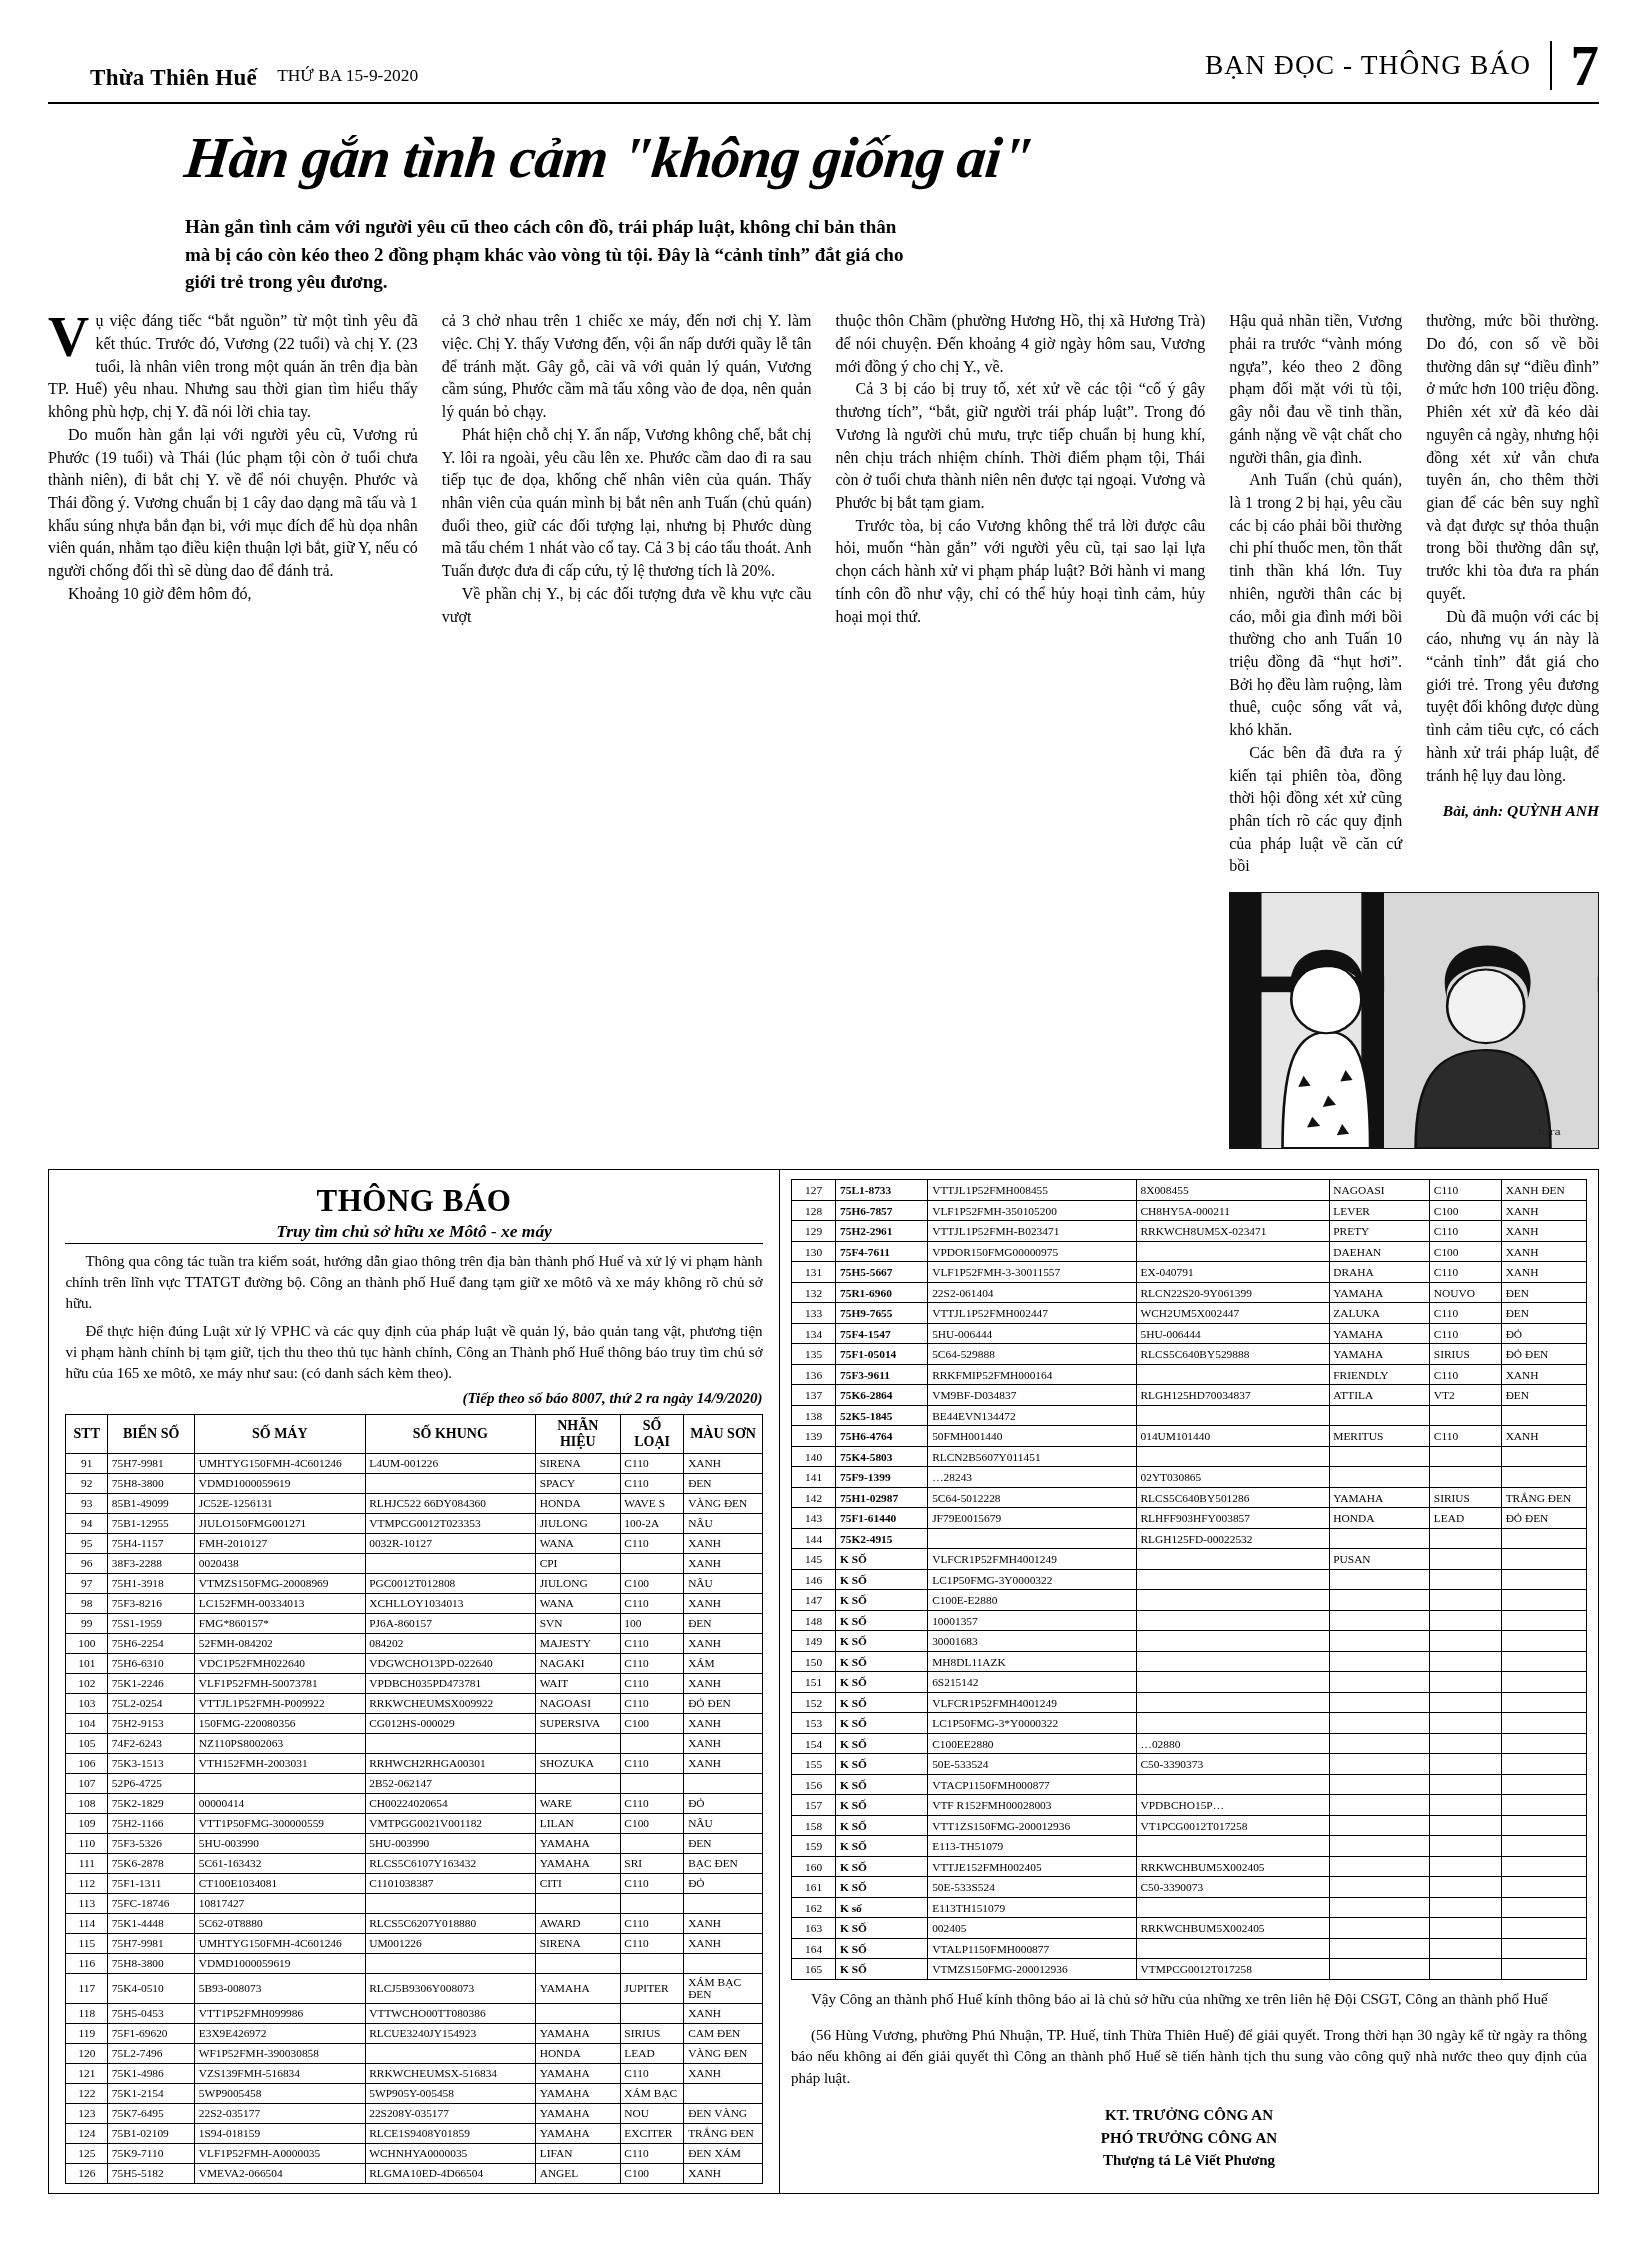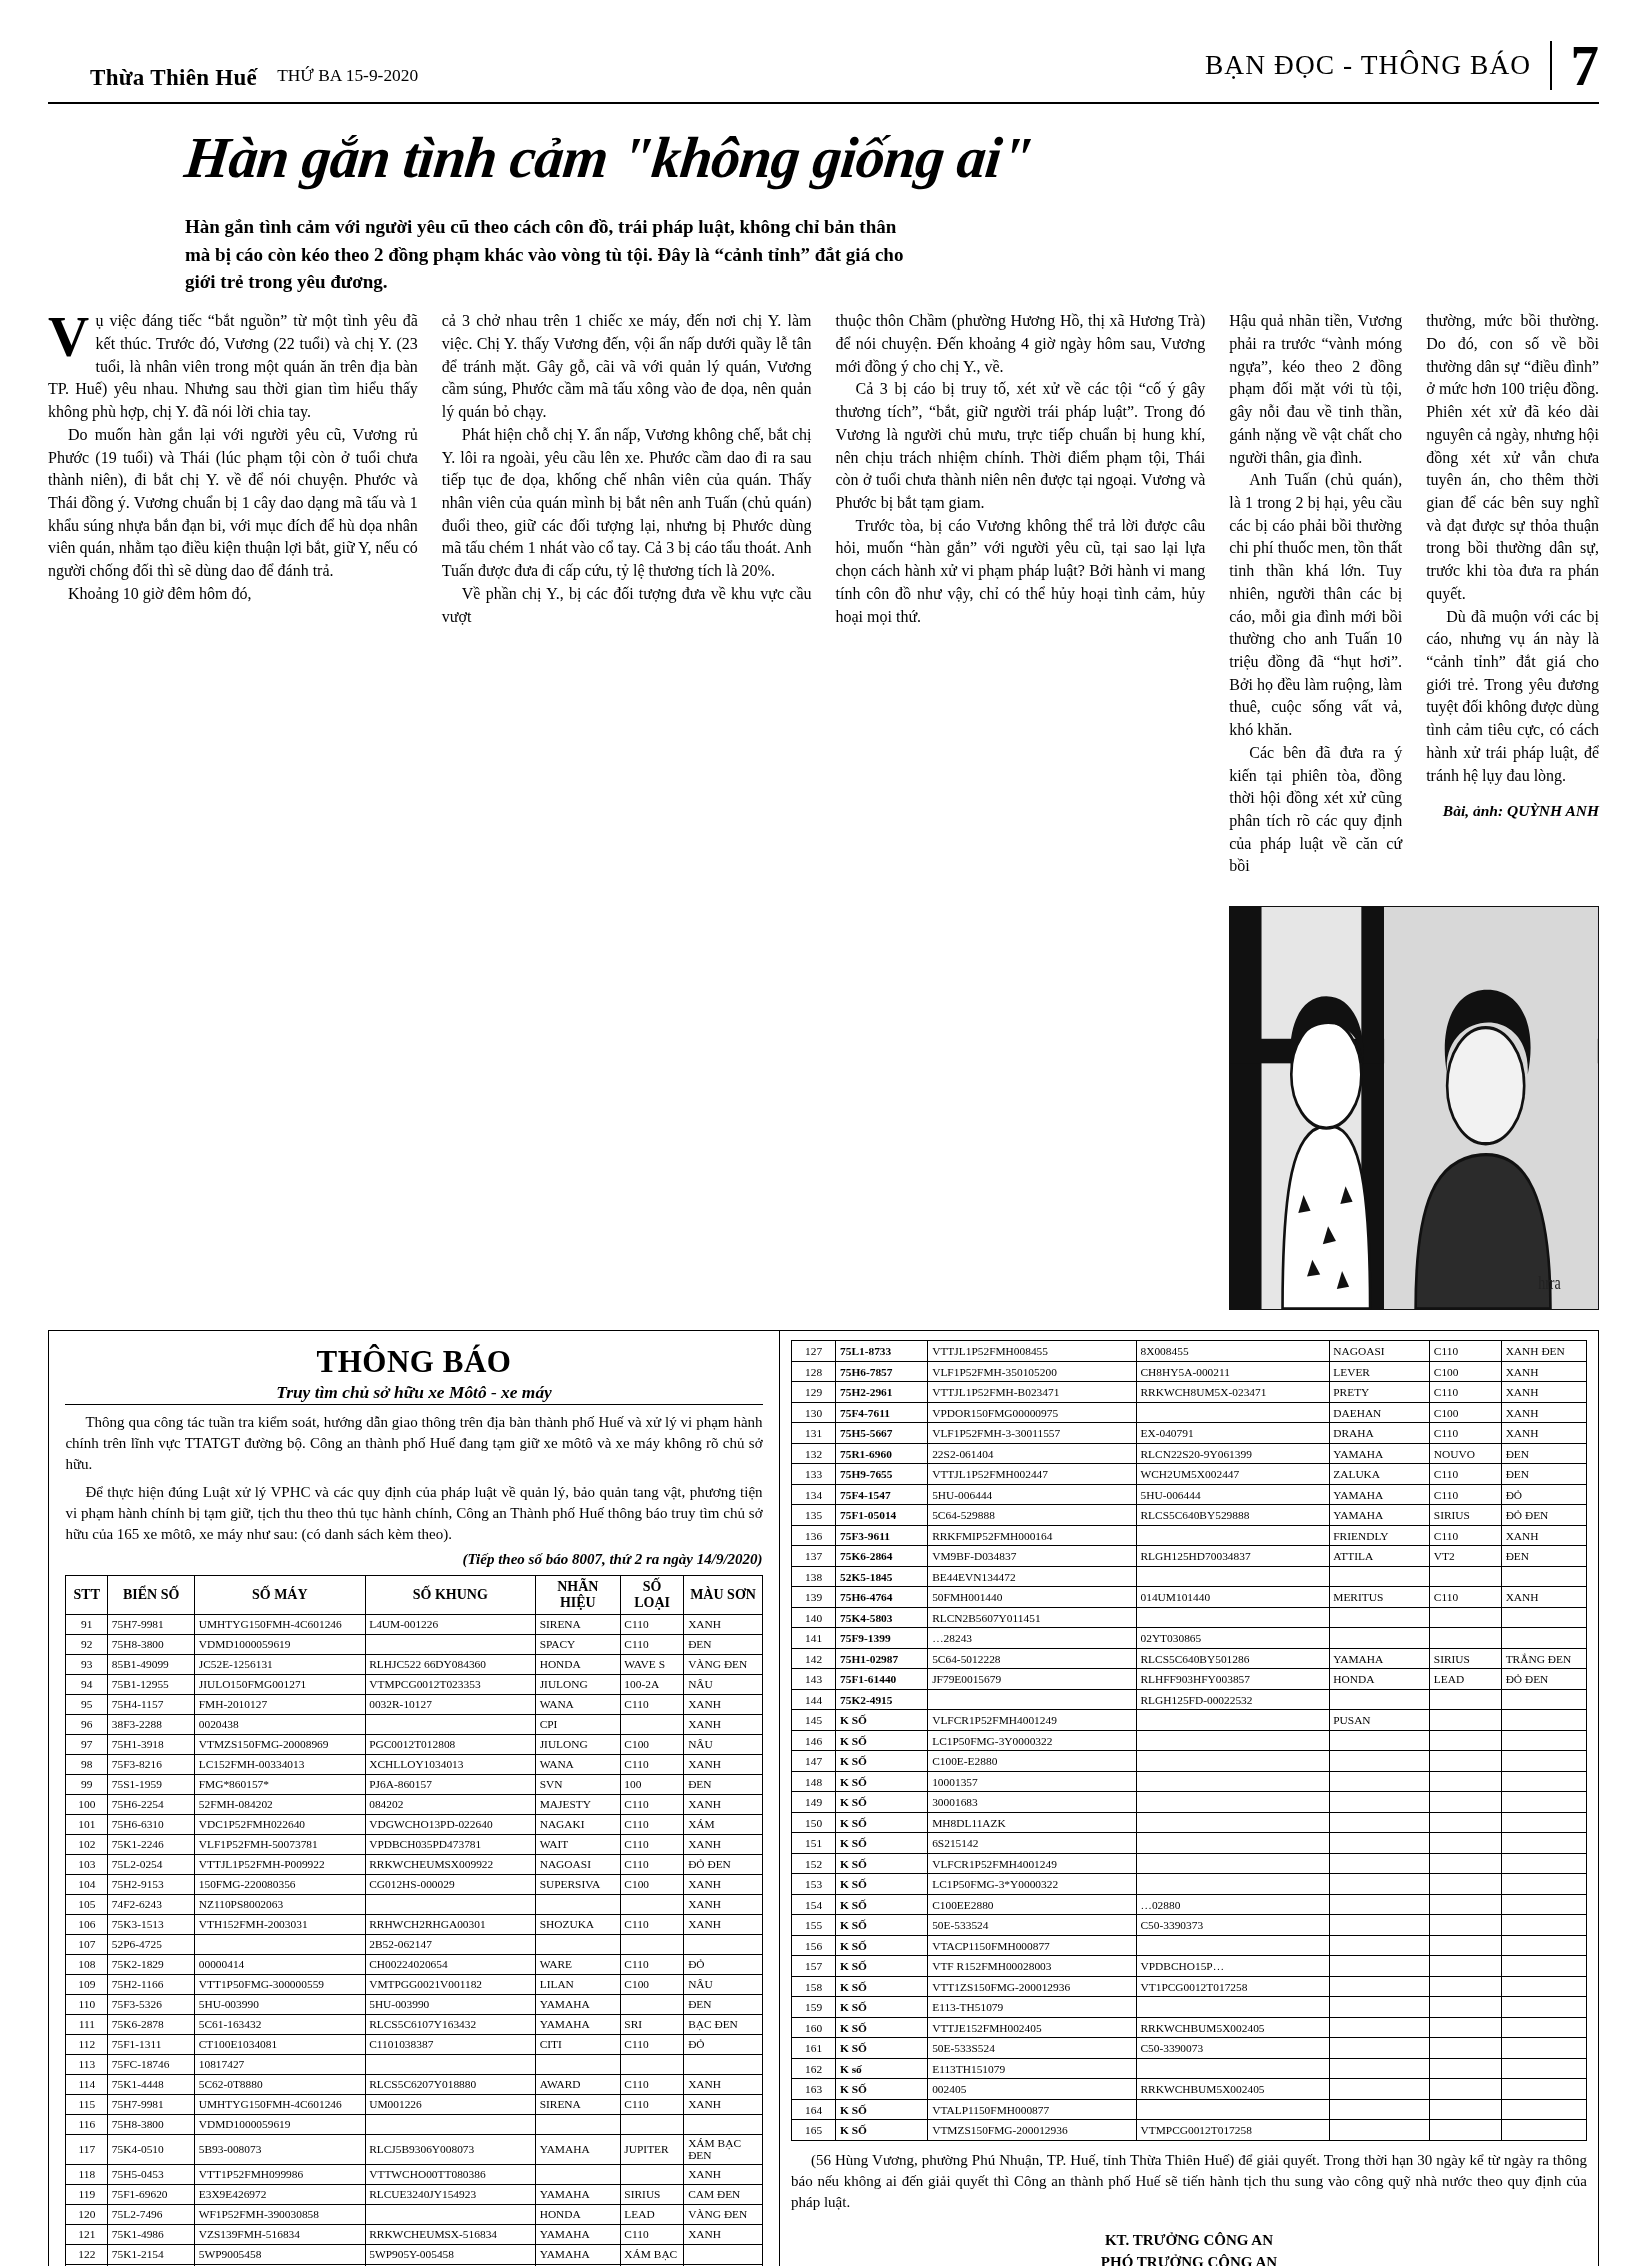--- a/index.html
+++ b/index.html
@@ -47,21 +47,21 @@
     float: left;
     font-size: 57px;
     line-height: 46px;
     font-weight: bold;
     padding: 3.7px 6.4px 0 0;
     font-family: "Liberation Serif", serif;
   }
   .byline { text-align: right; font-weight: bold; font-style: italic; margin-top: 12.8px; font-size: 15.5px; }
 
   
-  .illus { margin-top: 28px; width: 100%; height: 404px; border: 0.9px solid #111; background: #8b5cf6; position: relative; overflow: hidden; }
+  .illus { margin-top: 14px; width: 100%; height: 257px; border: 0.9px solid #111; background: #8b5cf6; position: relative; overflow: hidden; }
 
   
   .notice { margin-top: 20px; border: 1.8px solid #000; display: grid; grid-template-columns: 731px 1fr; }
   .notice-left { padding: 12.8px 16.4px 9.1px 16.4px; border-right: 0.9px solid #000; }
   .notice-right { padding: 9.1px 11px 11px 11px; }
   .notice-title { text-align:center; font-size: 31px; font-weight: bold; letter-spacing: 0.5px; }
   .notice-sub { text-align:center; font-size: 17.4px; font-weight: bold; font-style: italic; margin-top: 1.8px; border-bottom: 0.9px solid #000; padding-bottom: 1px; }
   .notice-p { font-size: 15px; line-height: 1.4; text-align: justify; text-indent: 20px; margin: 7.3px 0 0 0; }
   .notice-cont { font-size: 15px; font-weight: bold; font-style: italic; text-align: right; margin-top: 5.5px; }
 
@@ -876,20 +876,21 @@
               <td class="r-bs">K SỐ</td>
               <td class="r-sm">VTMZS150FMG-200012936</td>
               <td class="r-sk">VTMPCG0012T017258</td>
               <td class="r-nh"></td>
               <td class="r-sl"></td>
               <td class="r-ms"></td>
             </tr>
           </tbody>
       </table>
 
+      <p class="notice-foot">Vậy Công an thành phố Huế kính thông báo ai là chủ sở hữu của những xe trên liên hệ Đội CSGT, Công an thành phố Huế</p>
       <p class="notice-foot">(56 Hùng Vương, phường Phú Nhuận, TP. Huế, tỉnh Thừa Thiên Huế) để giải quyết. Trong thời hạn 30 ngày kể từ ngày ra thông báo nếu không ai đến giải quyết thì Công an thành phố Huế sẽ tiến hành tịch thu sung vào công quỹ nhà nước theo quy định của pháp luật.</p>
 
       <div class="sign">
         <div>KT. TRƯỞNG CÔNG AN</div>
         <div>PHÓ TRƯỞNG CÔNG AN</div>
         <div class="small">Thượng tá Lê Viết Phương</div>
       </div>
     </div>
   </div>
 </div>

